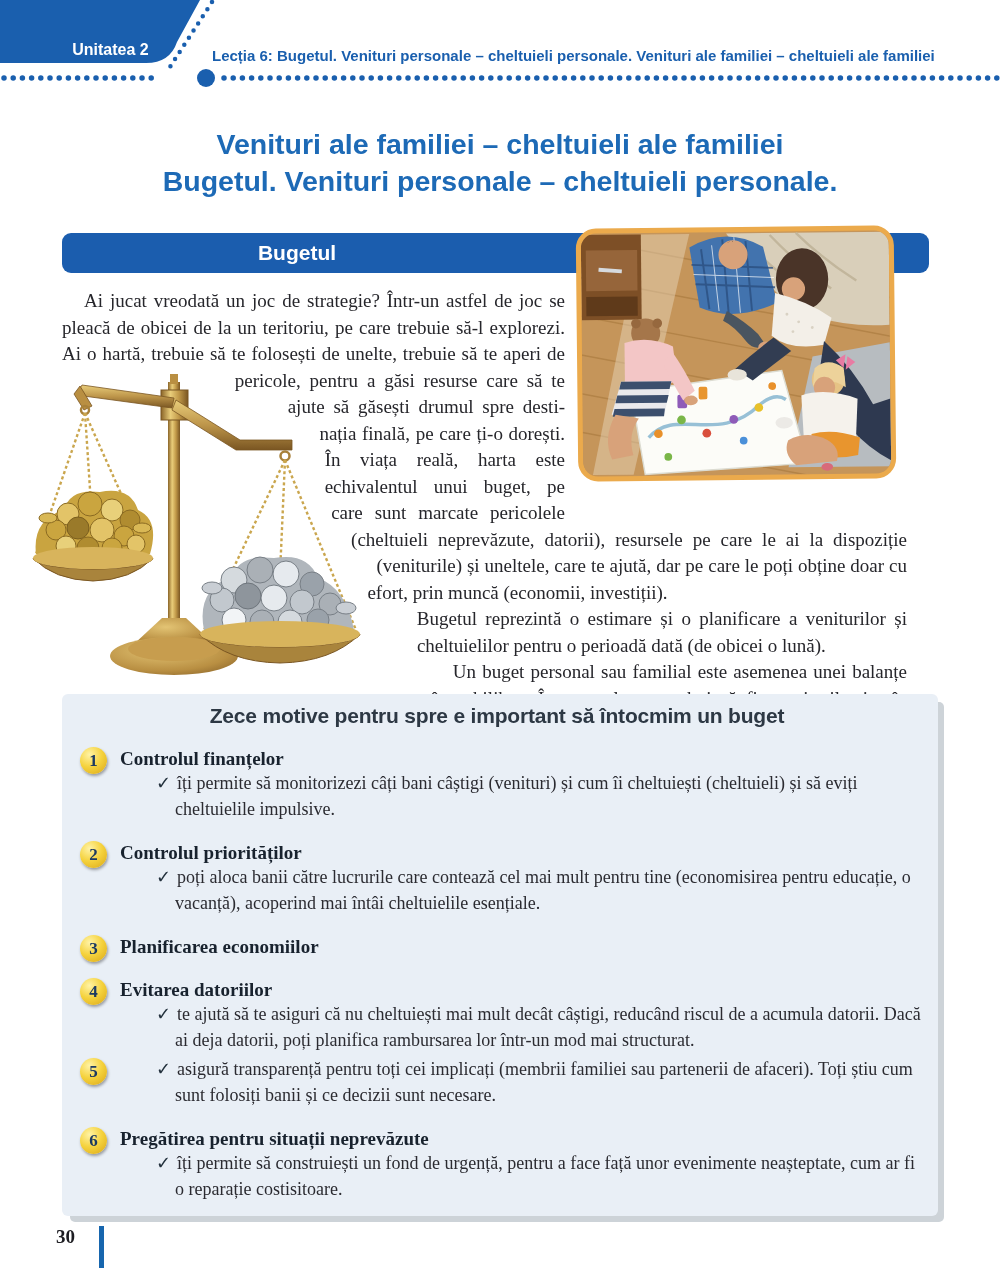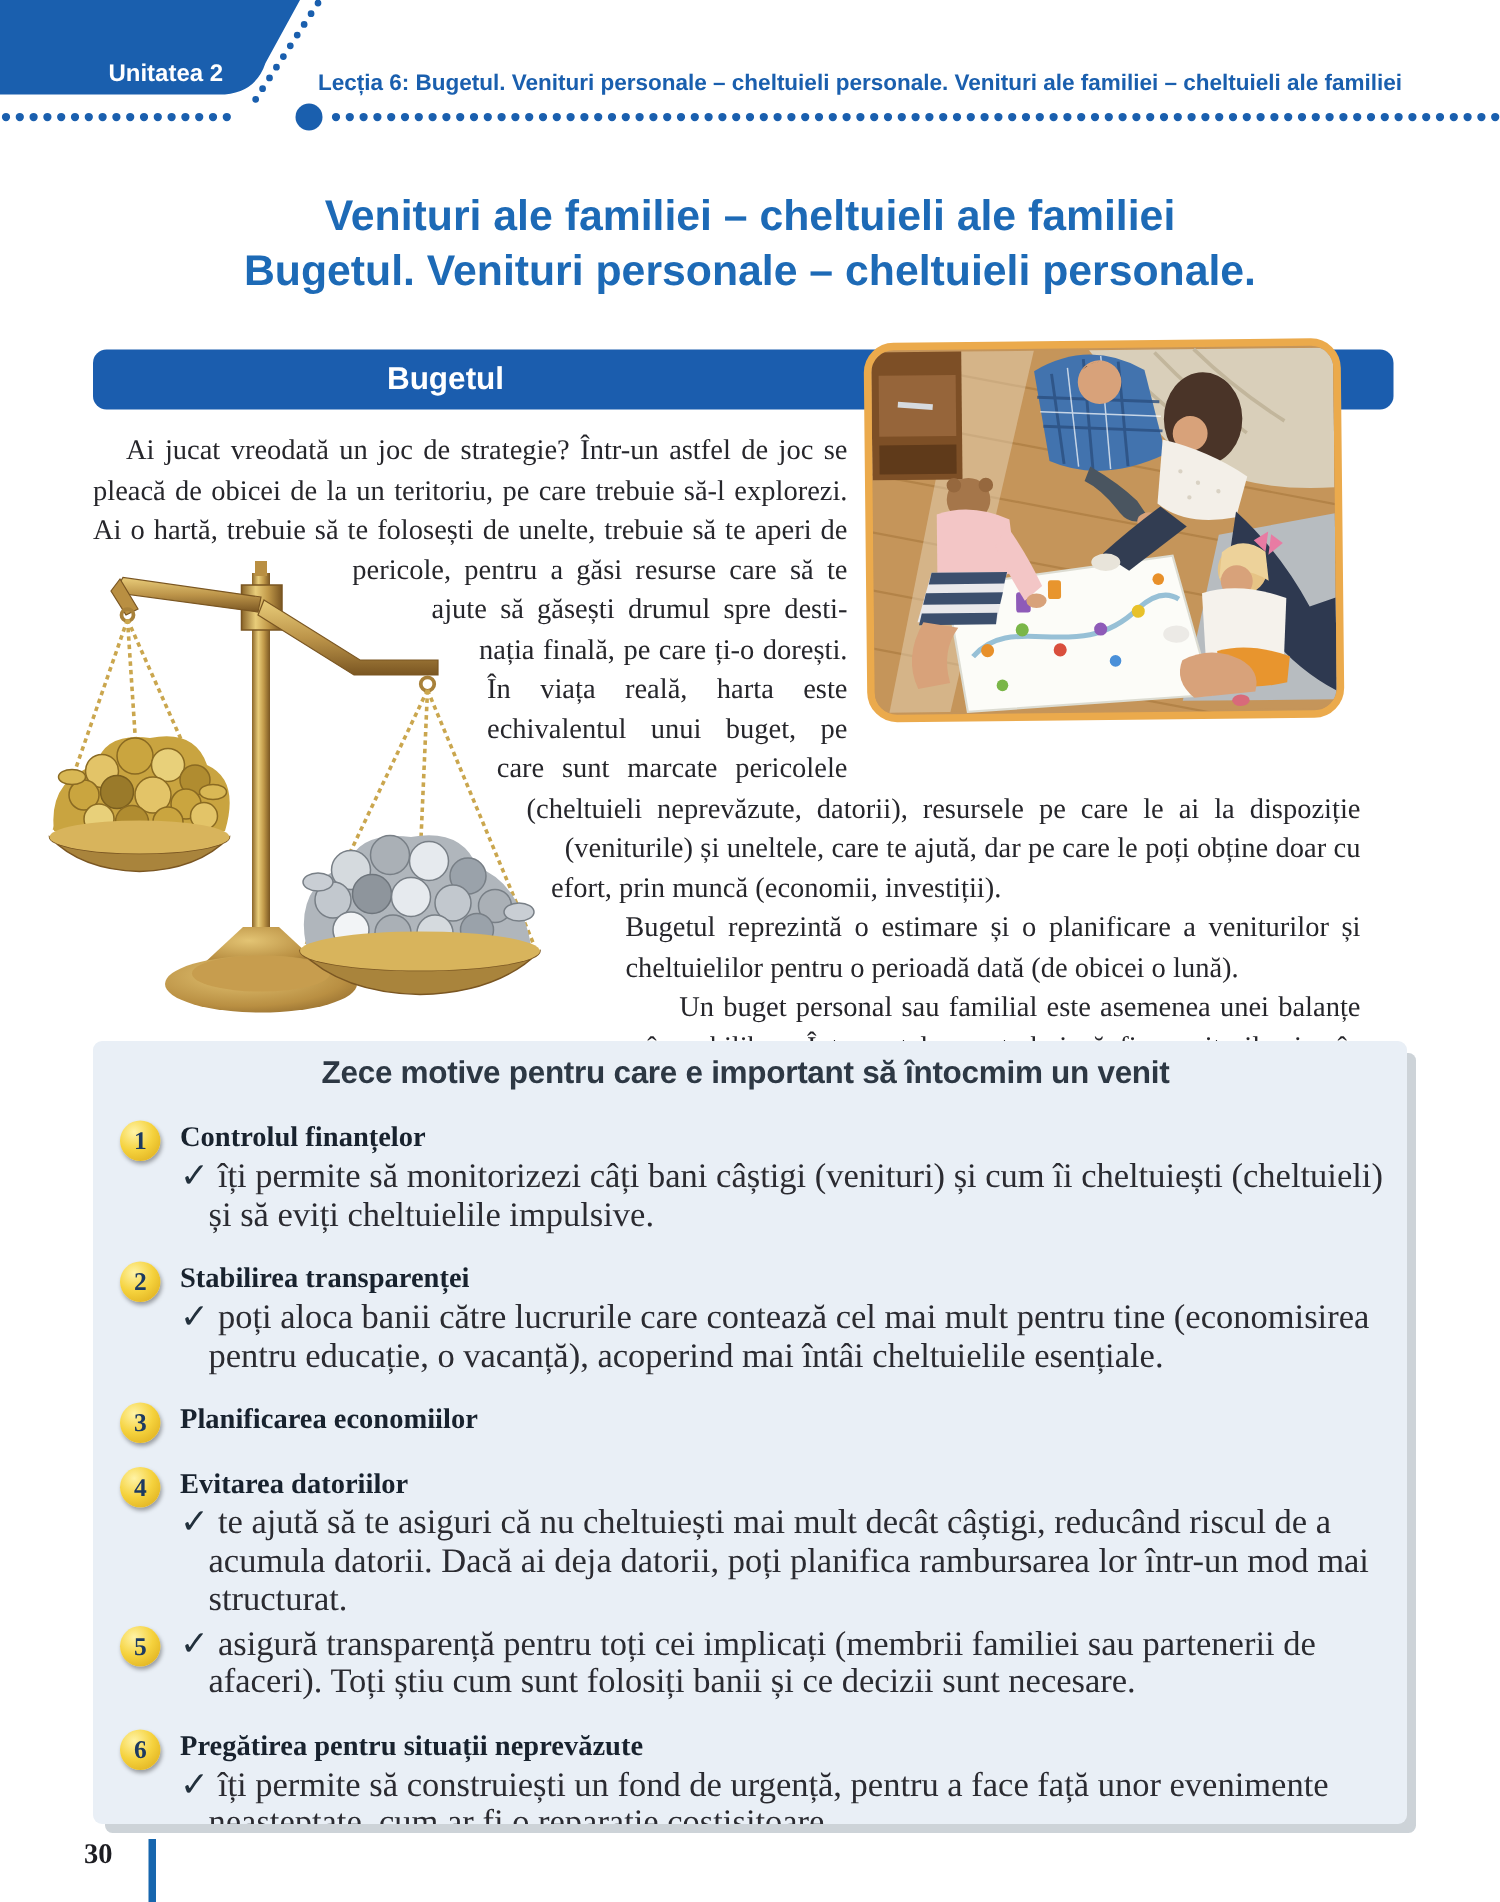--- a/index.html
+++ b/index.html
@@ -44,21 +44,21 @@
       padding:8px 16px 0 10px;}
   .motives-title{font-family:"Liberation Sans",sans-serif;font-weight:bold;font-size:21px;
       letter-spacing:-0.2px;color:#2d3844;text-align:center;margin:2px 0 8px 0;}
   .motive{position:relative;padding-left:48px;margin-bottom:4px;}
   .badge{position:absolute;left:8px;top:1px;width:27px;height:27px;border-radius:50%;
       background:radial-gradient(circle at 35% 28%,#fff3a6 0%,#f5d23d 48%,#d9a616 100%);
       box-shadow:1px 2px 3px rgba(0,0,0,0.35);
       color:#1d3a61;font-family:"Liberation Serif",serif;font-weight:bold;font-size:17px;
       text-align:center;line-height:27px;}
   .motive-title{font-weight:bold;font-size:19px;line-height:25px;color:#18222e;margin-top:18px;}
-  .motive-text{font-size:23px;line-height:25.5px;color:#2b2b31;padding-left:19px;text-indent:-19px;}
+  .motive-text{font-size:18px;line-height:25.5px;color:#2b2b31;padding-left:19px;text-indent:-19px;margin-left:36px;}
   .check{margin-right:6px;color:#22303c;}
 
   
   .page-num{position:absolute;left:56px;top:1226px;font-weight:bold;font-size:19px;color:#1d1d22;}
   .footer-bar{position:absolute;left:99px;top:1226px;width:5px;height:42px;background:#1766ae;}
 </style>
 </head>
 <body>
 
 <div class="page">
@@ -287,31 +287,31 @@
           </g>
         </svg>
       </span>
       <span>Ai jucat vreodată un joc de strategie? Într-un astfel de joc se pleacă de obicei de la un teritoriu, pe care trebuie să-l explo­rezi. Ai o hartă, trebuie să te folosești de unelte, trebuie să te aperi de pericole, pentru a găsi resurse care să te ajute să găsești drumul spre desti­nația finală, pe care ți-o dorești. În viața reală, harta este echivalentul unui buget, pe care sunt marcate pericolele (cheltuieli neprevăzute, datorii), resursele pe care le ai la dispoziție (veniturile) și uneltele, care te ajută, dar pe care le poți obține doar cu efort, prin muncă (economii, investiții).</span>
     </p>
     <p>Bugetul reprezintă o estimare și o planificare a veniturilor și chel­tuielilor pentru o perioadă dată (de obicei o lună).</p>
     <p>Un buget personal sau familial este asemenea unei balanțe în echilibru. Într-un taler ar trebui să fie veniturile, iar în celălalt taler, economiile+cheltuielile.</p>
   </div>
 
   <div class="motives">
-    <div class="motives-title">Zece motive pentru care e important să întocmim un venit</div>
+    <div class="motives-title">Zece motive pentru spre e important să întocmim un buget</div>
 
     <div class="motive">
       <span class="badge">1</span>
       <div class="motive-title">Controlul finanțelor</div>
       <div class="motive-text"><span class="check">✓</span><span>îți permite să monitorizezi câți bani câștigi (venituri) și cum îi cheltuiești (cheltuieli) și să eviți cheltuielile impulsive.</span></div>
     </div>
 
     <div class="motive">
       <span class="badge">2</span>
-      <div class="motive-title">Stabilirea transparenței</div>
+      <div class="motive-title">Controlul priorităților</div>
       <div class="motive-text"><span class="check">✓</span><span>poți aloca banii către lucrurile care contează cel mai mult pentru tine (economisirea pentru educație, o vacanță), acoperind mai întâi cheltuielile esențiale.</span></div>
     </div>
 
     <div class="motive">
       <span class="badge">3</span>
       <div class="motive-title">Planificarea economiilor</div>
     </div>
 
     <div class="motive">
       <span class="badge">4</span>

